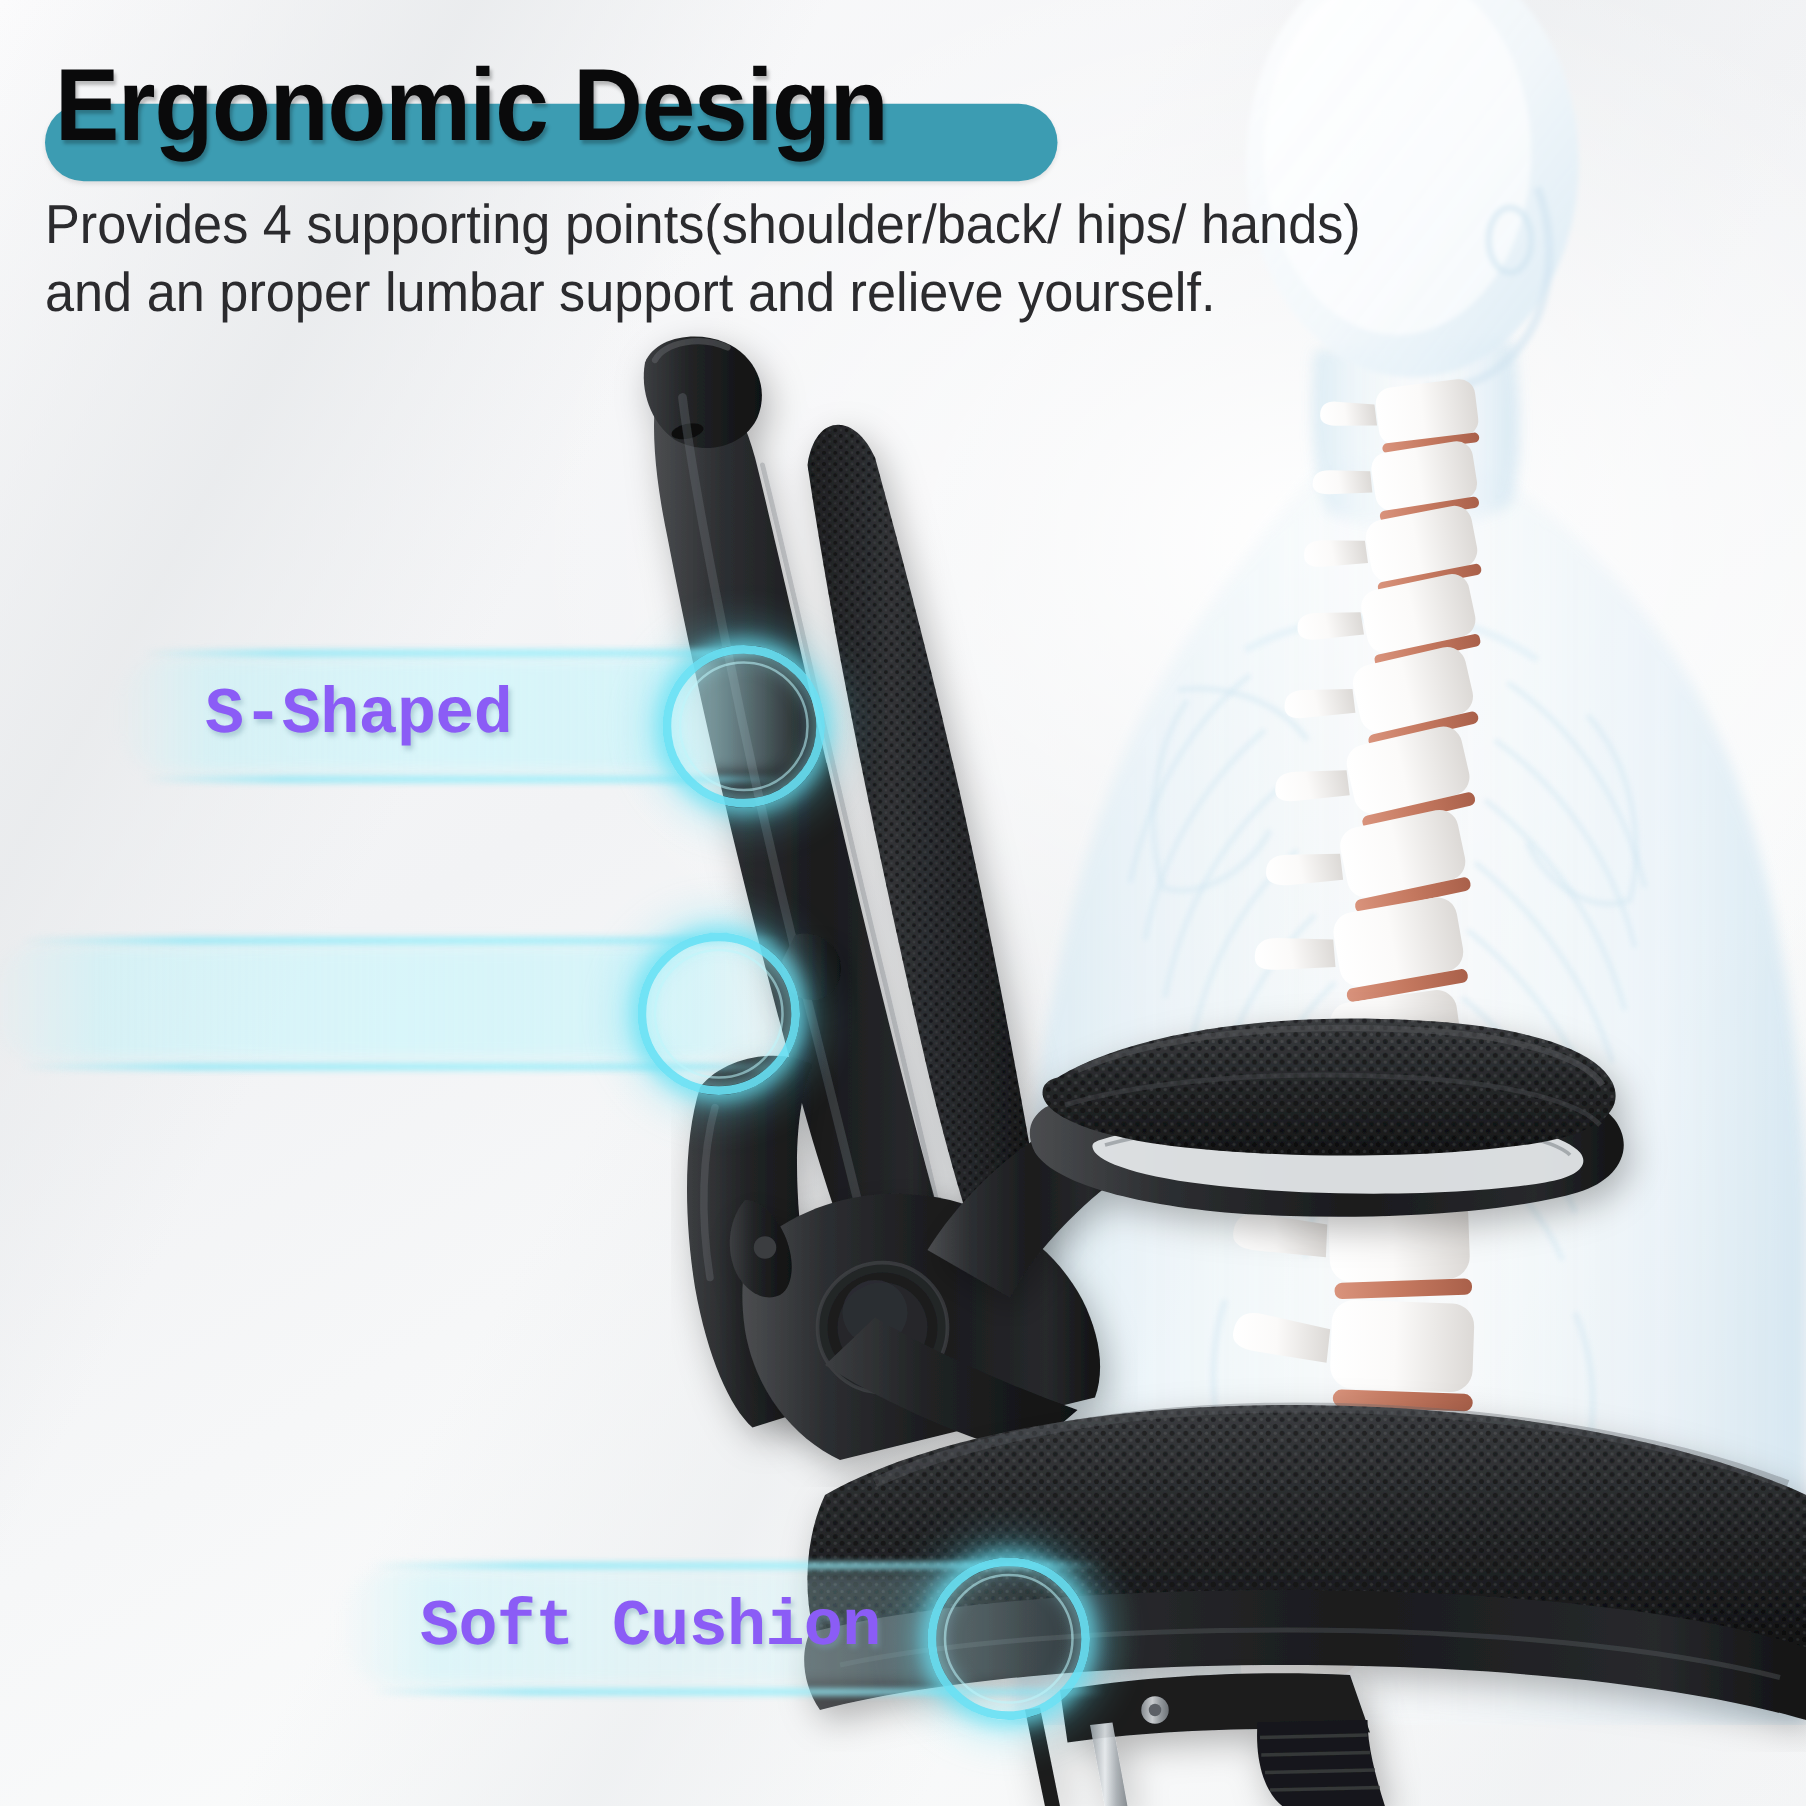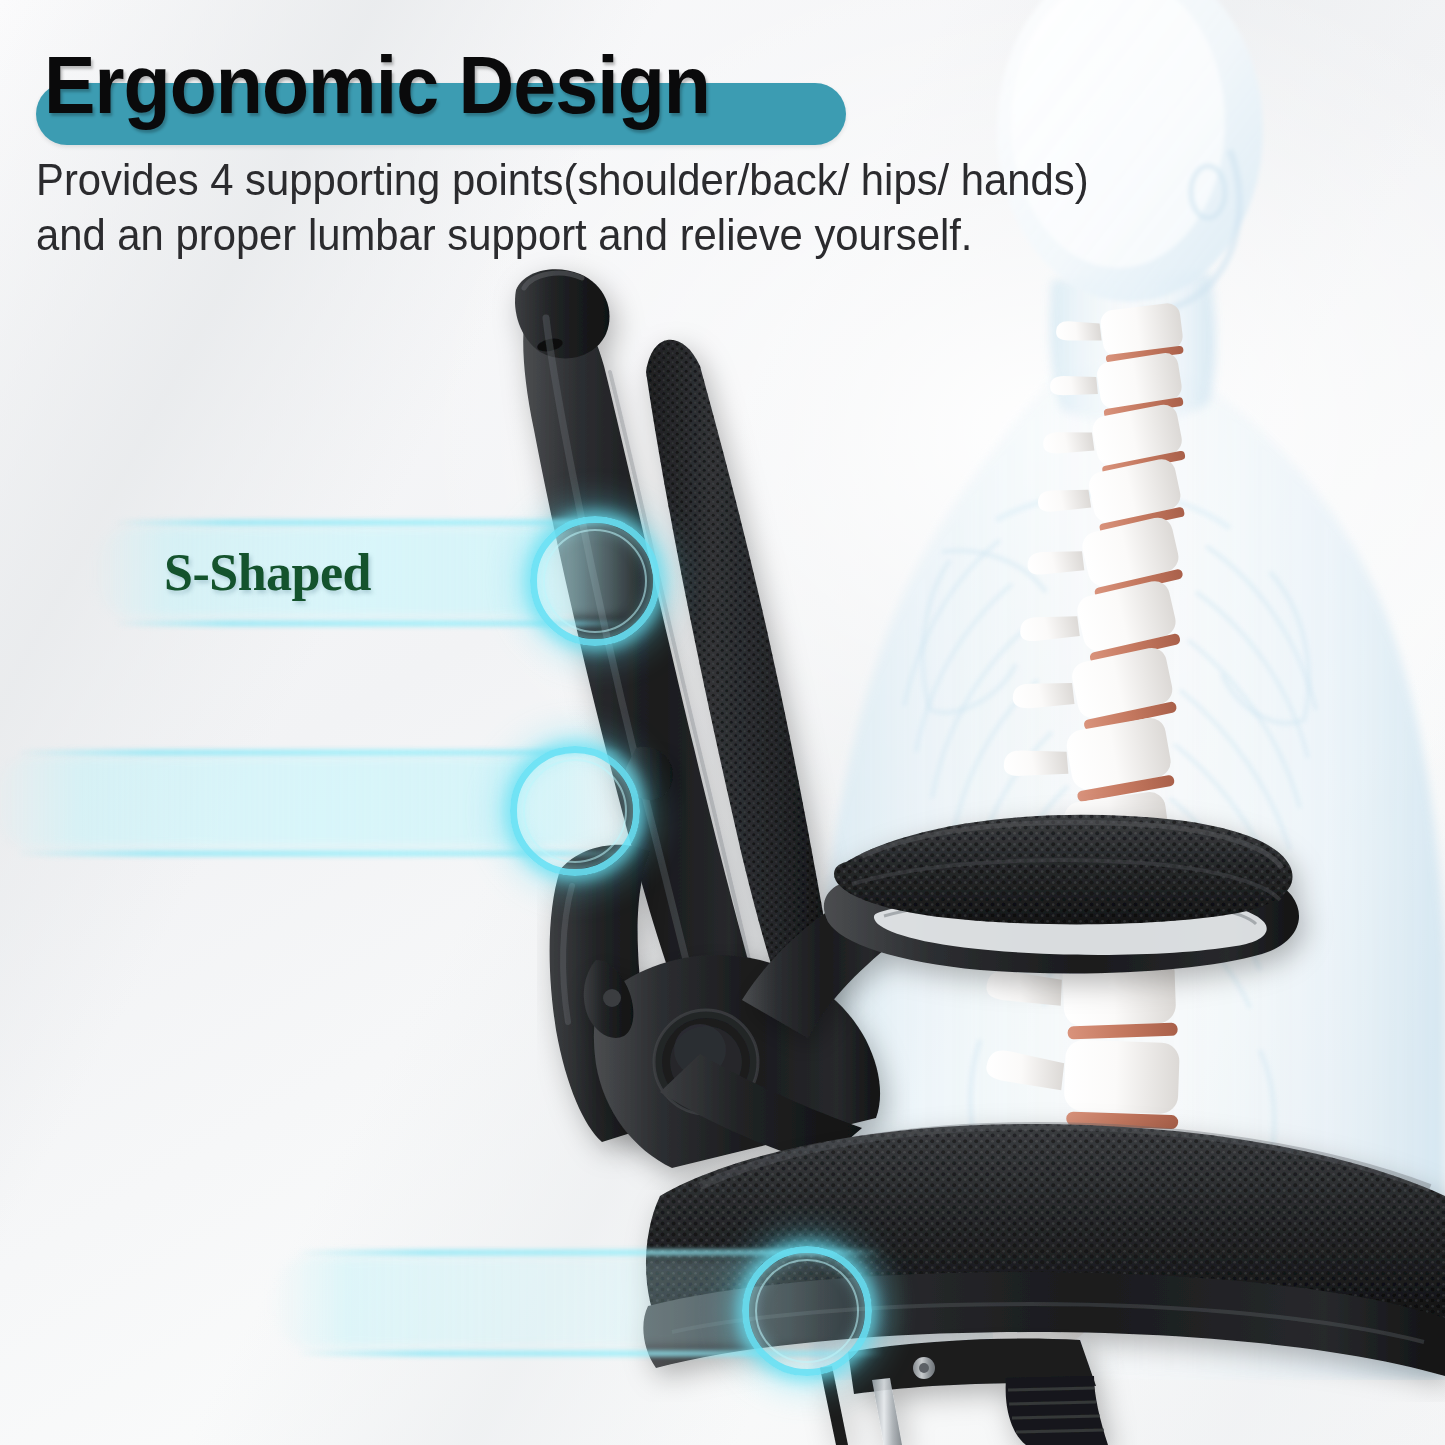--- a/index.html
+++ b/index.html
@@ -96,23 +96,23 @@
       0 0 34px 12px rgba(104,225,244,.42),
       inset 0 0 16px 3px rgba(150,238,250,.55);
     top:4px;
   }
   .callout .ring-in{
     position:absolute;inset:6px;border-radius:50%;
     border:2px solid rgba(190,246,252,.55);
   }
   .callout .label{
     position:absolute;top:50%;transform:translateY(-50%);
-    font-family:Liberation Serif, serif;
+    font-family:Liberation Mono, monospace;
     font-size:52px;font-weight:bold;letter-spacing:-.5px;
-    color:#14532d;white-space:nowrap;
+    color:#8b5cf6;white-space:nowrap;
     text-shadow:2px 3px 4px rgba(120,160,175,.45);
   }
 
   #co-s-shaped{left:92px;top:512px;width:560px;}
   #co-s-shaped .ring{left:438px;}
   #co-s-shaped .label{left:72px;}
 
   #co-lumbar{left:-10px;top:742px;width:660px;}
   #co-lumbar .ring{left:520px;}
   #co-lumbar .label{left:70px;}
@@ -517,15 +517,16 @@
     </div>
   </div>
 
   <div class="callout" id="co-cushion">
     <div class="pill"></div>
     <div class="line-top"></div>
     <div class="line-bot"></div>
     <div class="ring">
       <div class="ring-in"></div>
     </div>
+    <div class="label">Soft Cushion</div>
   </div>
 
 </div>
 
 </body></html>

